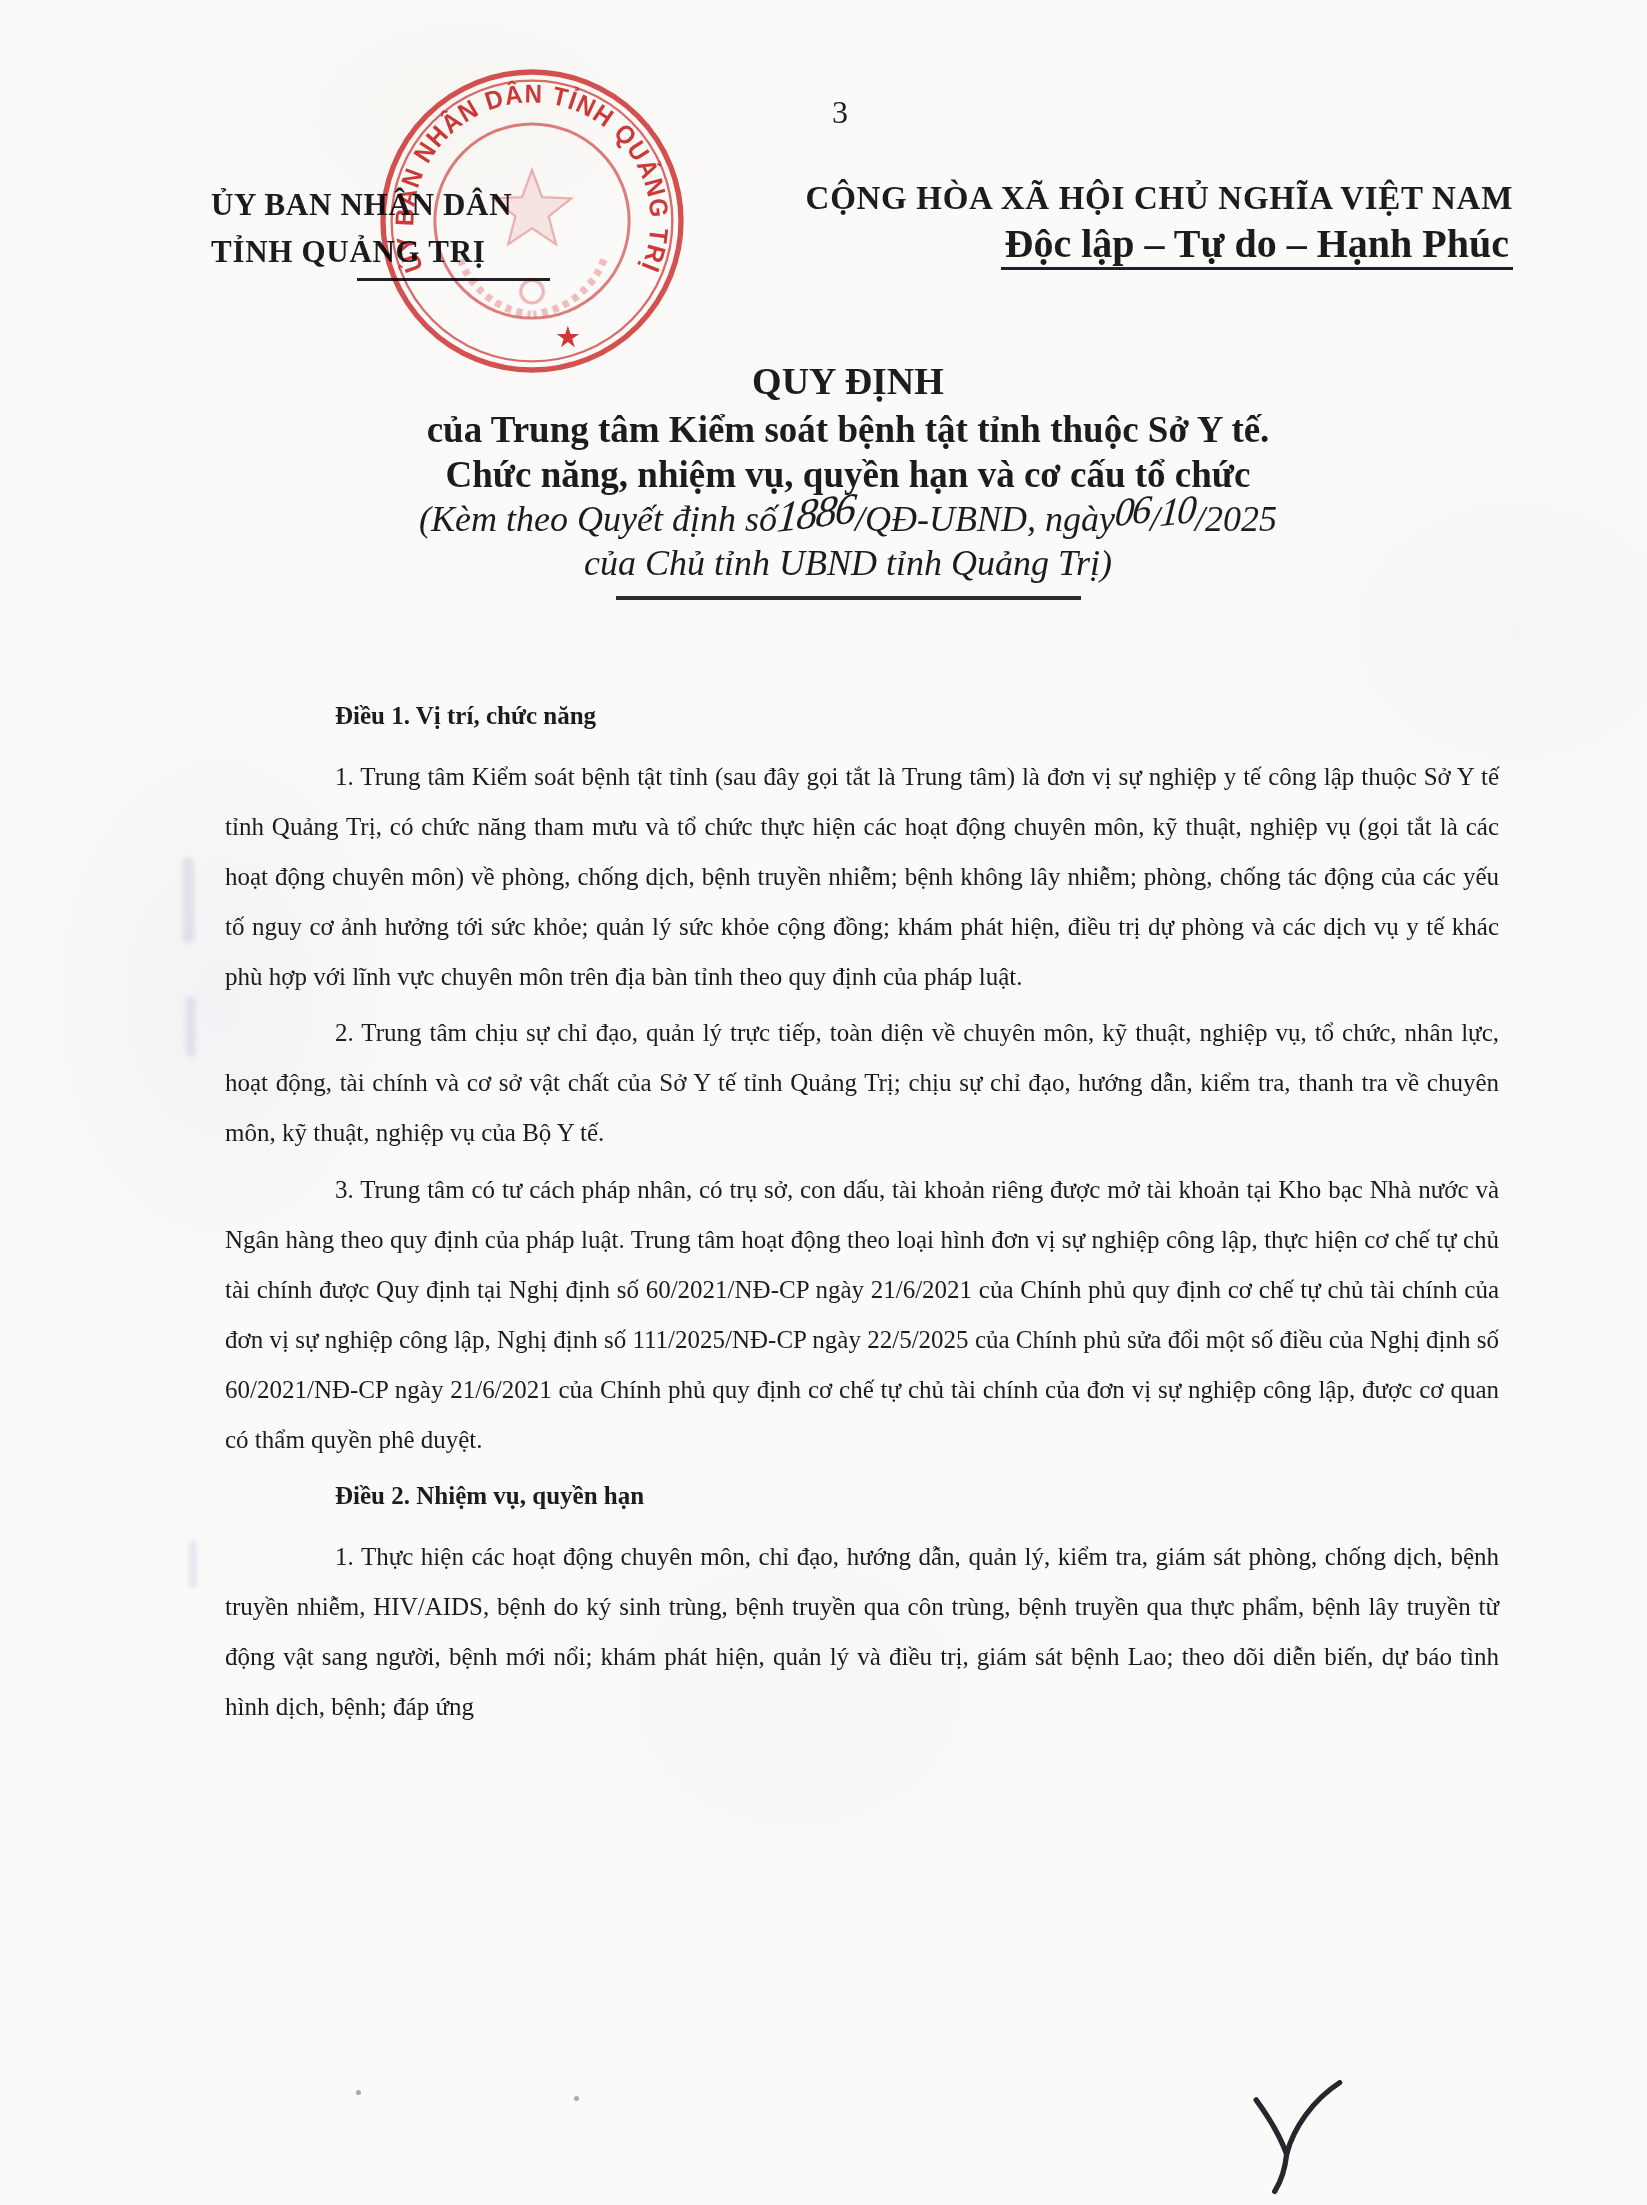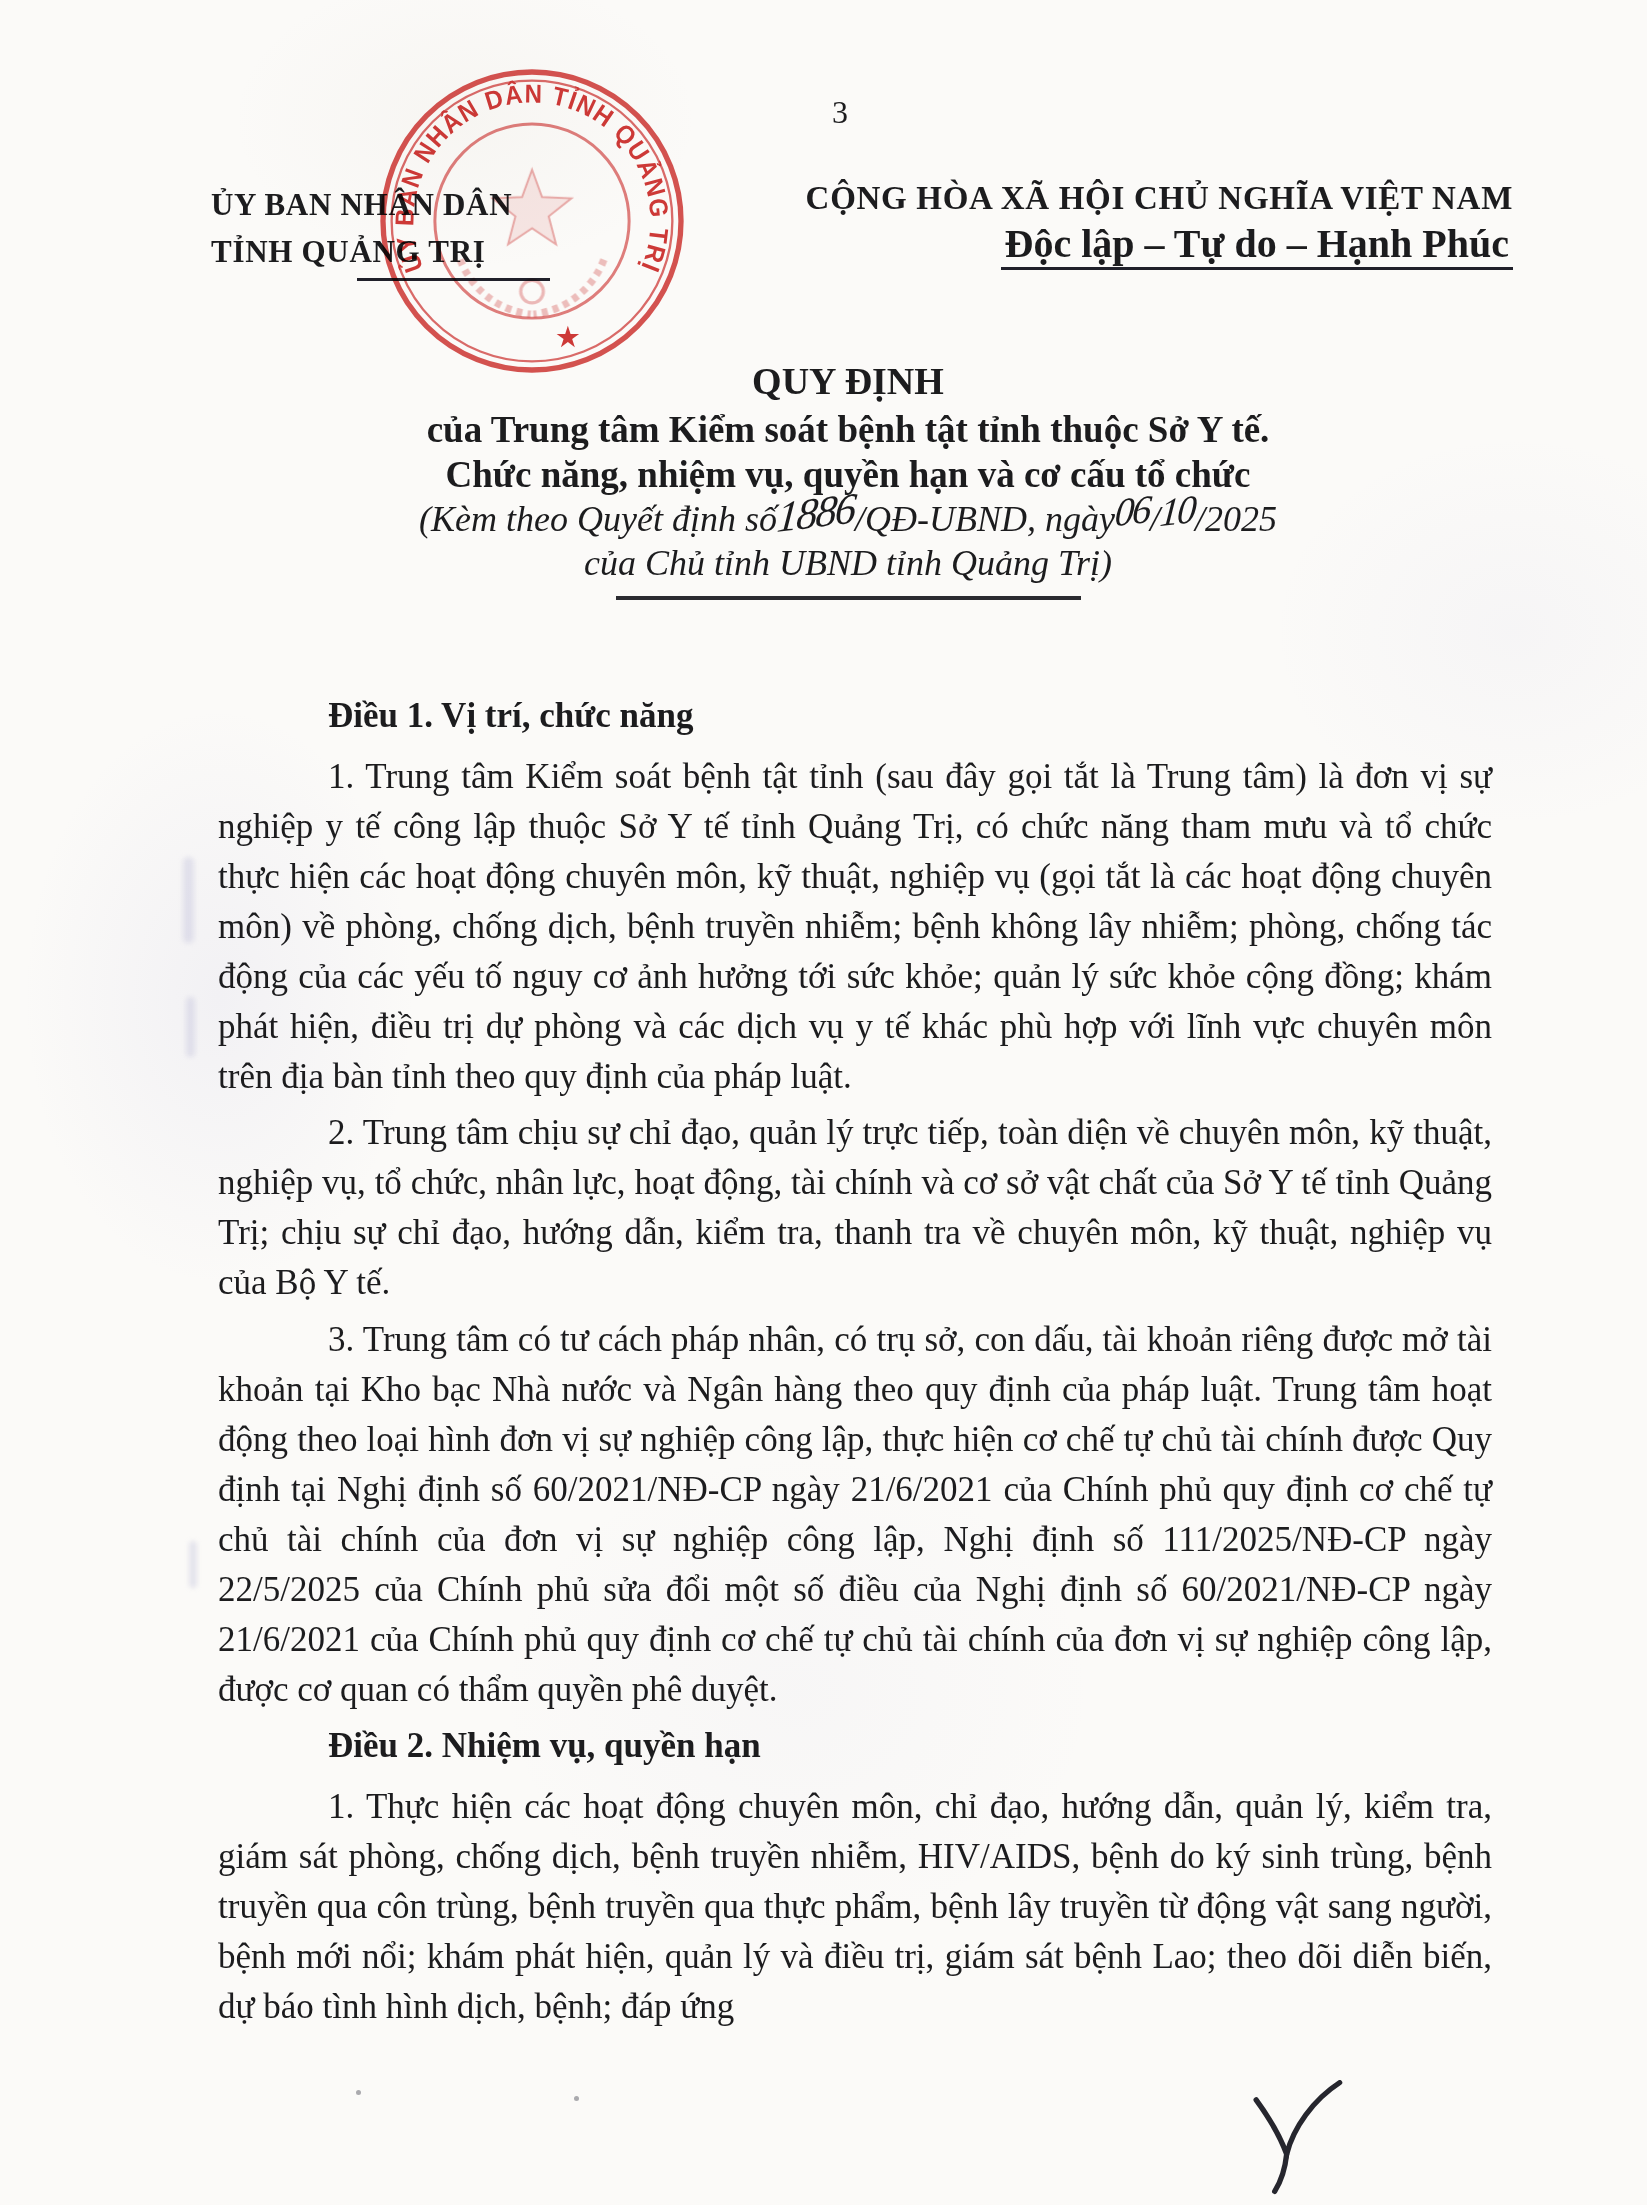--- a/index.html
+++ b/index.html
@@ -53,22 +53,22 @@
   .attach{font-size:36px;font-style:italic;line-height:44px;white-space:nowrap;}
   .hw{
     display:inline-block;font-style:italic;font-size:43px;line-height:0;
     transform:rotate(-7deg) skewX(-12deg);
     position:relative;top:-4px;letter-spacing:-2px;
   }
   .hw.small{font-size:39px;top:-6.6px;}
   .title-divider{width:465px;margin:10.6px auto 0;border-bottom:4px solid #2b2b30;}
   
   .body-text{
-    position:absolute;top:691px;left:218px;width:1274px;
-    font-size:35px;line-height:50px;text-align:justify;
+    position:absolute;top:691px;left:225px;width:1274px;
+    font-size:25px;line-height:50px;text-align:justify;
   }
   .body-text p{margin:0 0 6.6px 0;text-indent:110px;}
   .article-heading{font-weight:bold;margin:0 0 10.6px 0 !important;text-align:left;}
   
   .checkmark{position:absolute;left:1252px;top:2080px;width:113px;height:116px;}
   .smudge{position:absolute;background:rgba(150,150,195,.22);border-radius:6.6px;filter:blur(2.7px);}
   .smudge.s1{left:183px;top:857px;width:10.6px;height:86px;}
   .smudge.s2{left:186px;top:997px;width:8.6px;height:60px;}
   .smudge.s3{left:189px;top:1541px;width:8px;height:47px;}
   .dot{position:absolute;width:5.3px;height:5.3px;border-radius:50%;background:rgba(90,90,100,.5);}

